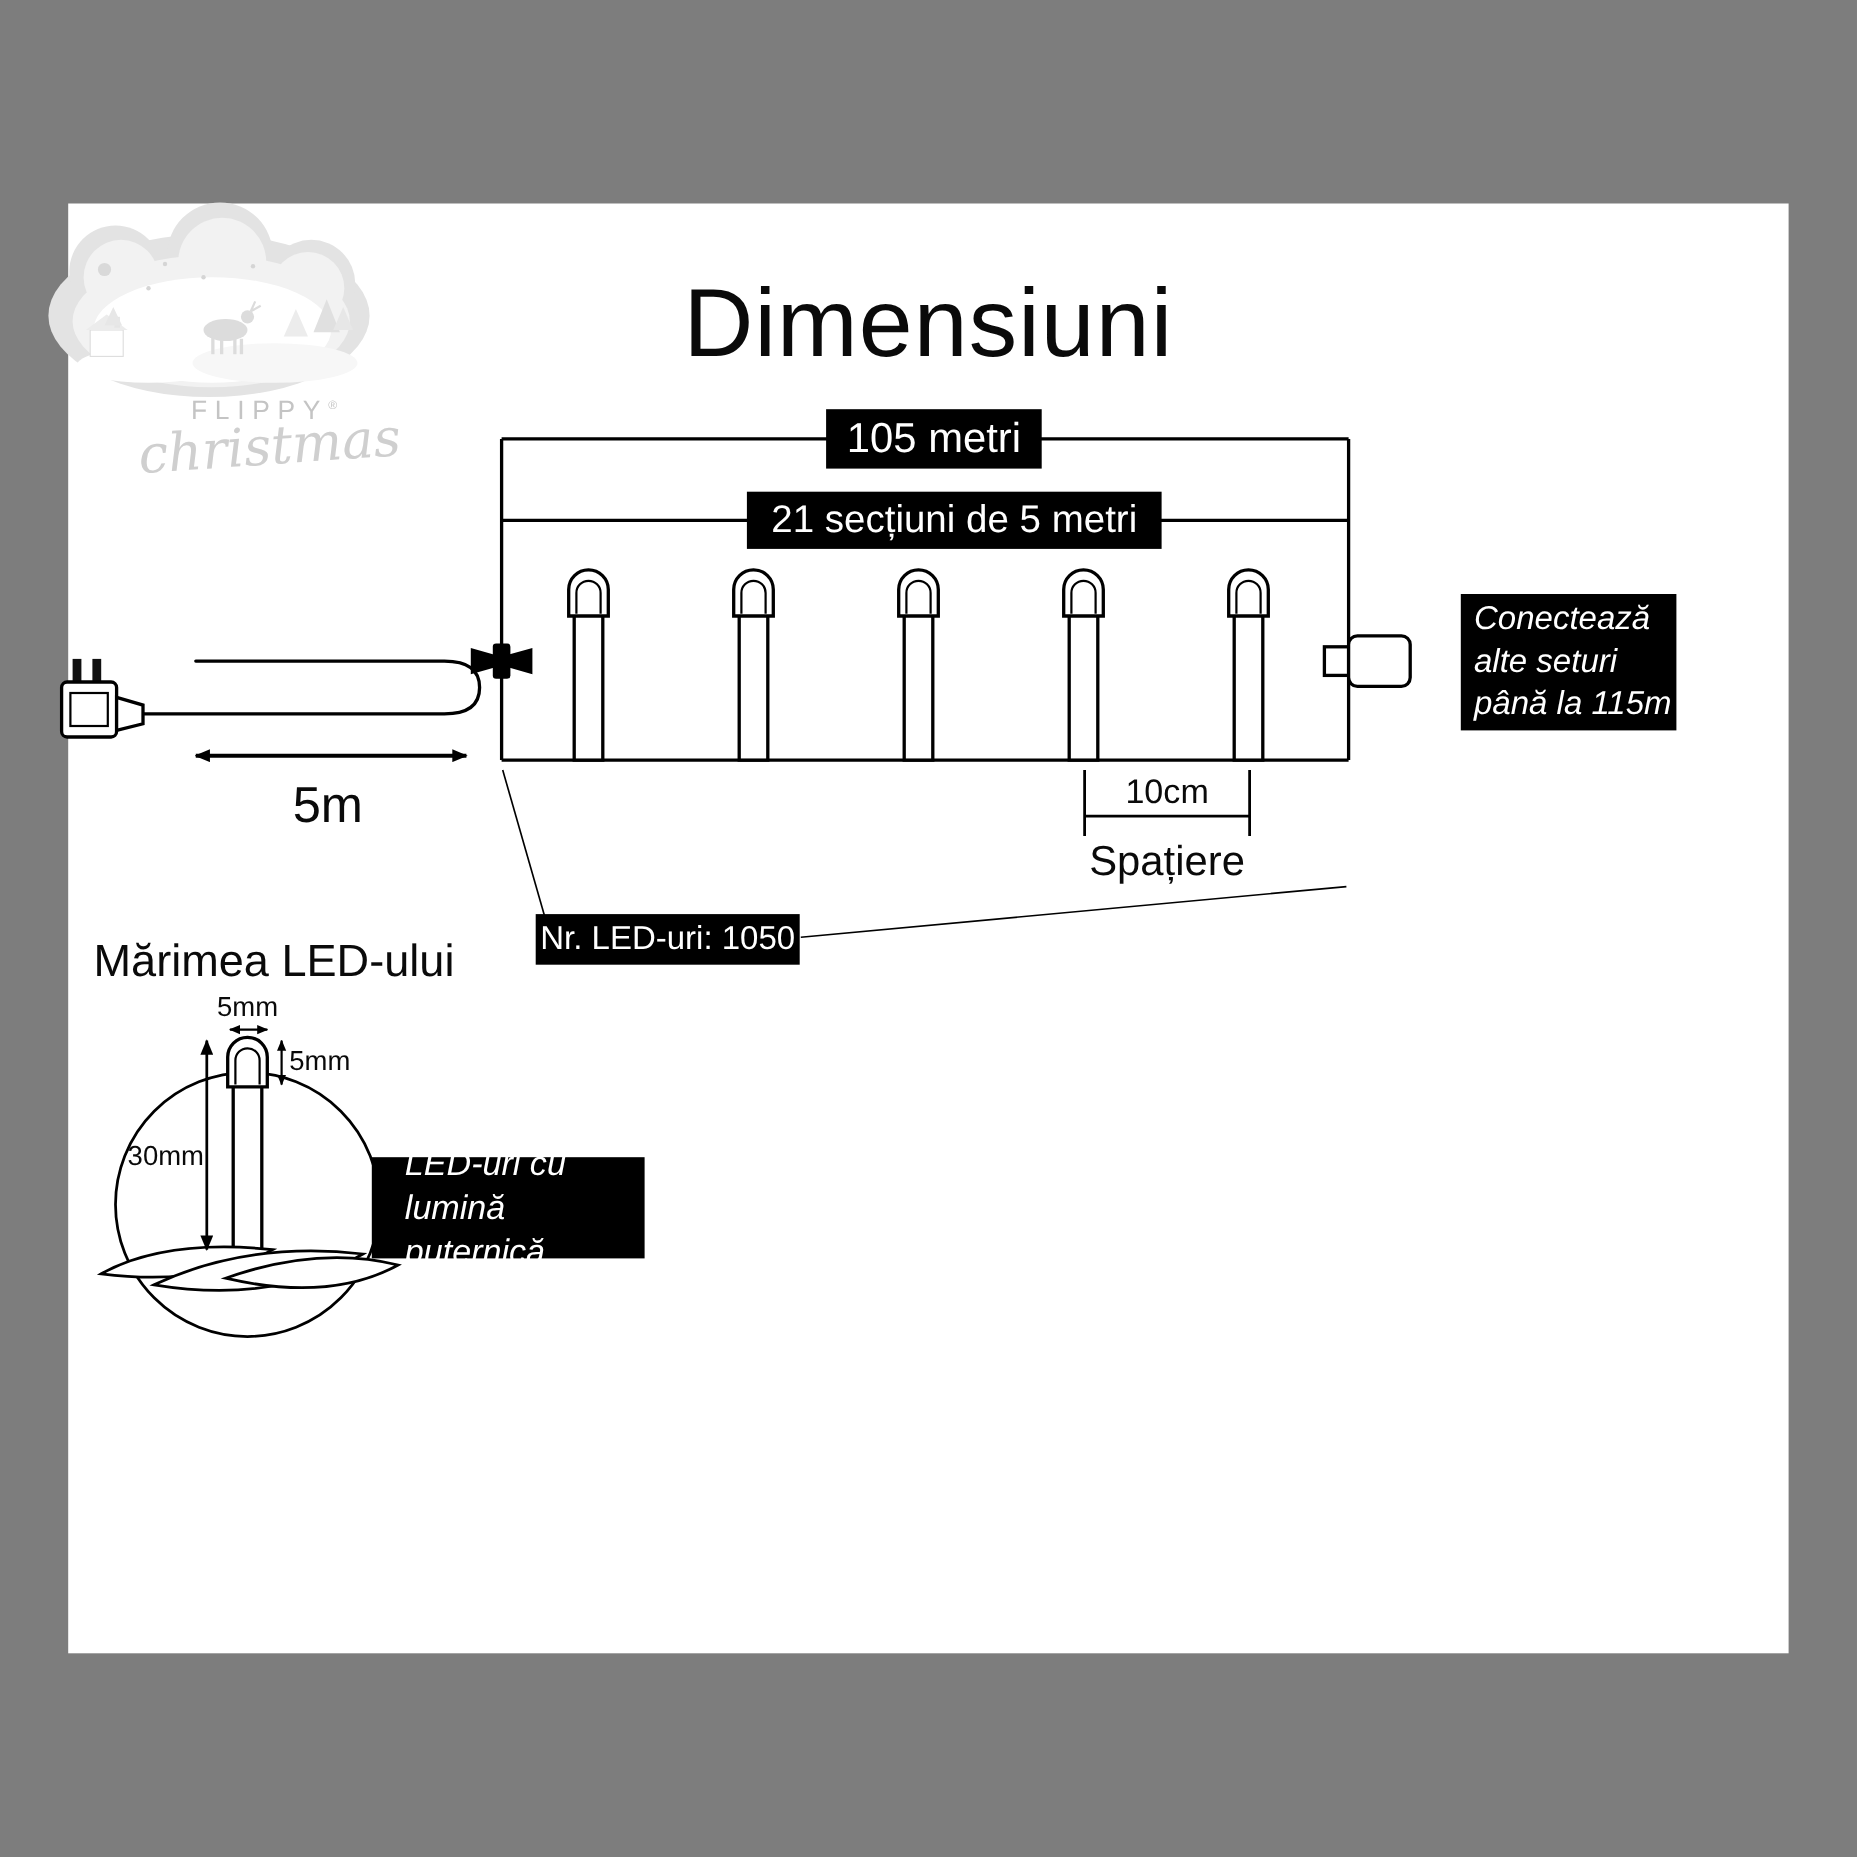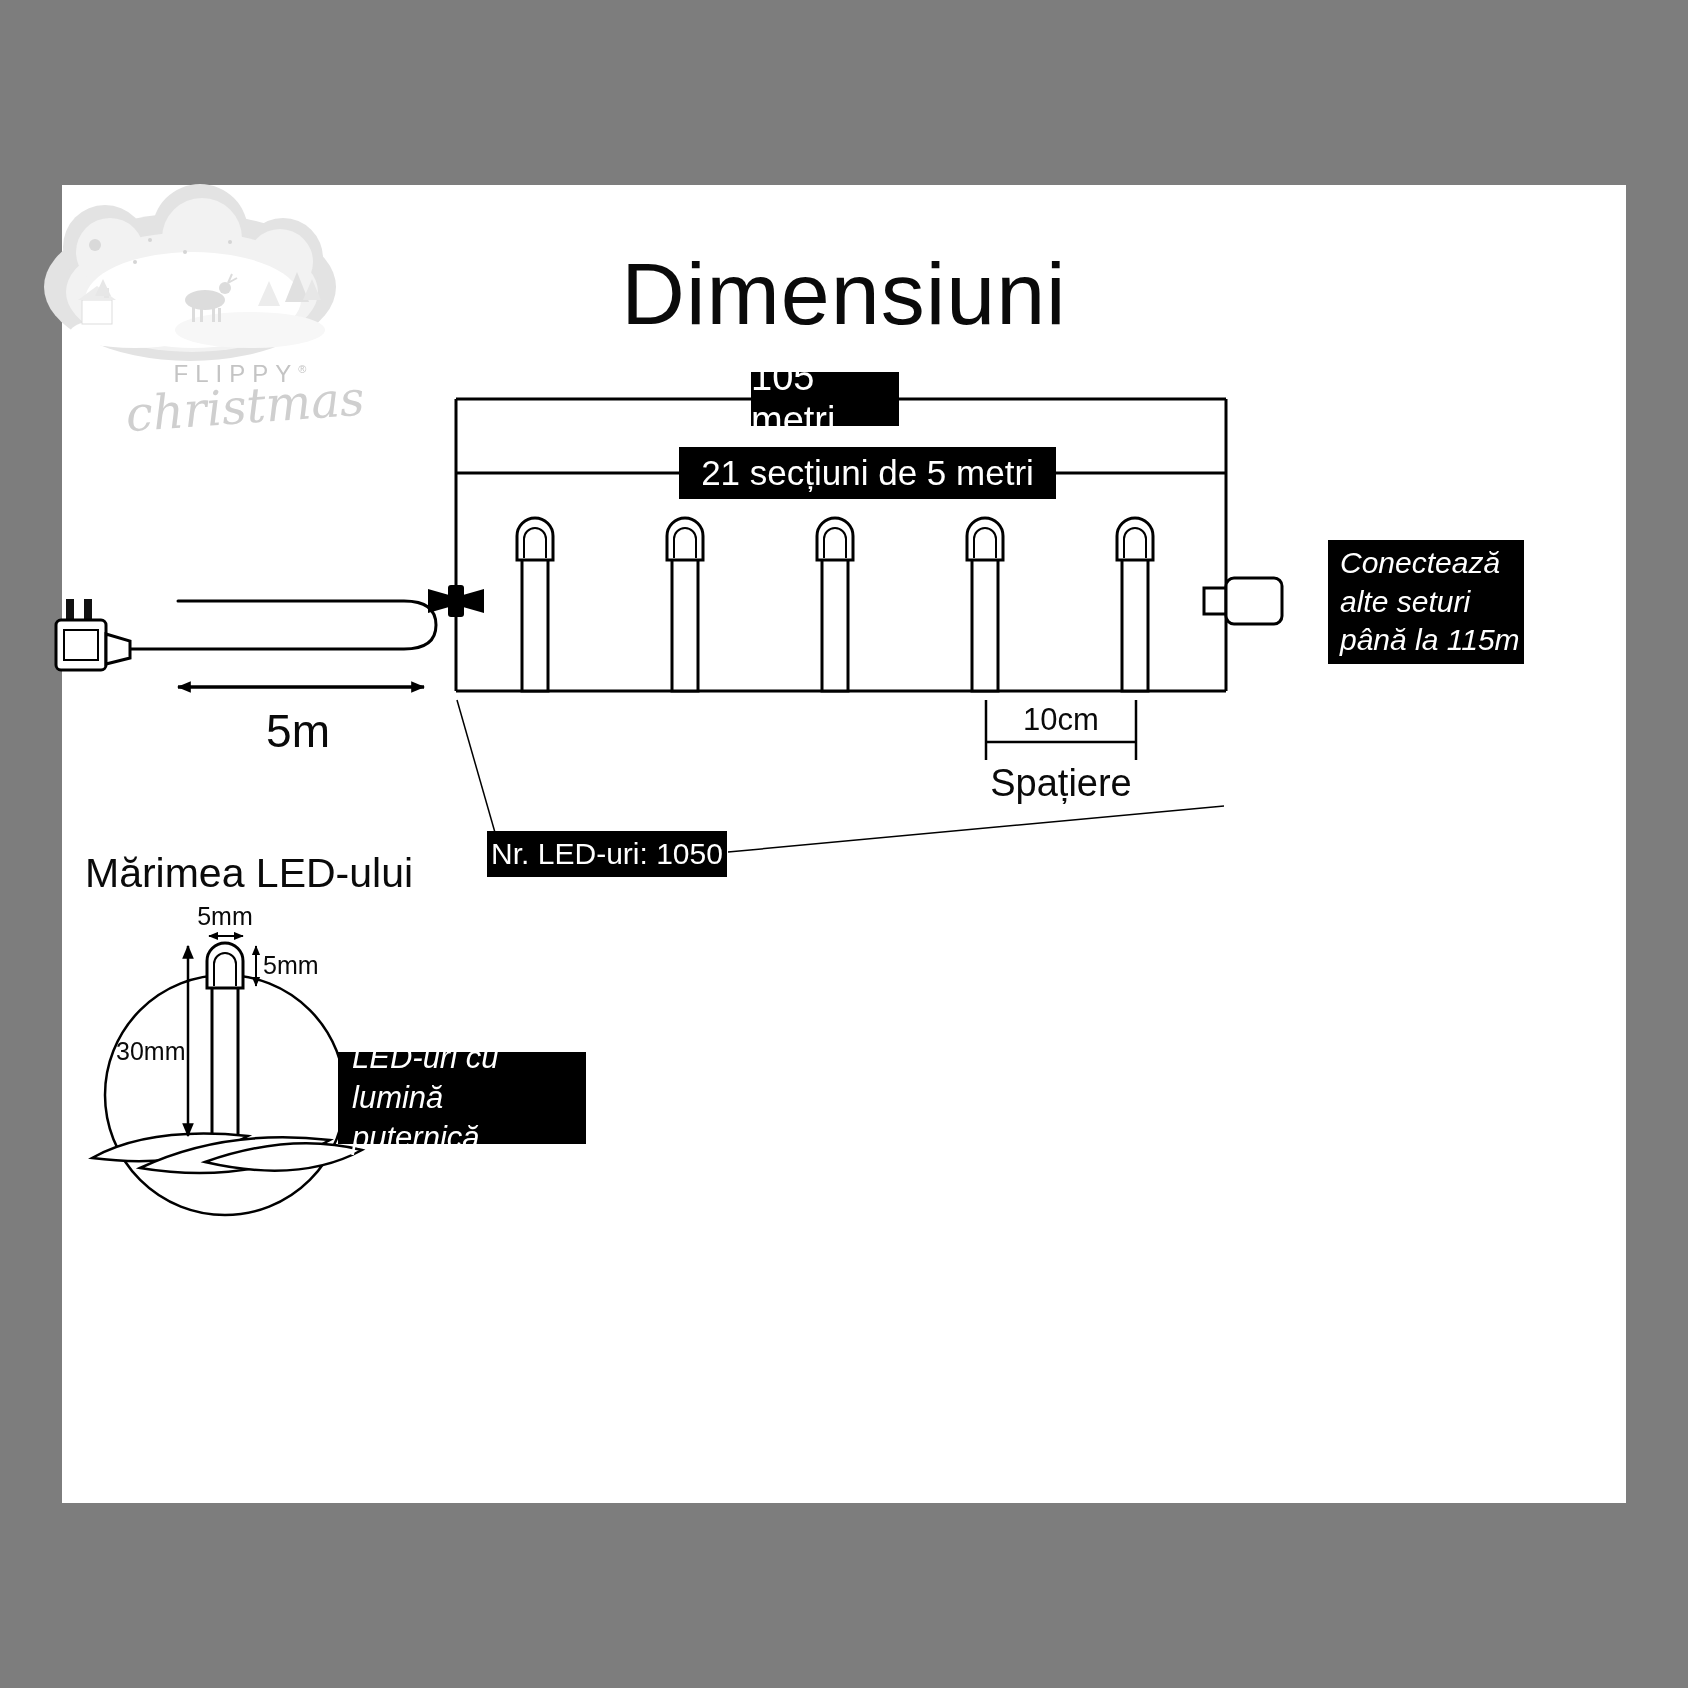--- a/index.html
+++ b/index.html
@@ -6,32 +6,32 @@
   #stage{position:relative;width:1688px;height:1688px;background:#7d7d7d;overflow:hidden;
          font-family:"Liberation Sans",sans-serif;color:#0a0a0a;}
   #canvas{position:absolute;left:62px;top:185px;width:1564px;height:1318px;background:#ffffff;z-index:1;}
   #art{position:absolute;left:0;top:0;width:1688px;height:1688px;z-index:2;pointer-events:none;}
   .lbl{position:absolute;z-index:3;white-space:nowrap;}
   .center{text-align:center;}
   .box{position:absolute;z-index:3;background:#000000;color:#ffffff;display:flex;align-items:center;justify-content:center;}
   .box.left{justify-content:flex-start;text-align:left;}
   .pre{white-space:pre-line;font-style:italic;}
   #page-title{left:0;top:243px;width:1688px;font-size:88px;letter-spacing:1px;}
-  #box-total{left:751px;top:372px;width:148px;height:54px;font-size:38px;}
+  #box-total{left:751px;top:372px;width:196px;height:54px;font-size:38px;}
   #box-sections{left:679px;top:447px;width:377px;height:52px;font-size:35px;}
   #box-connect{left:1328px;top:540px;width:196px;height:124px;font-size:30px;line-height:1.28;padding-left:12px;box-sizing:border-box;}
   #lbl-5m{left:238px;top:704px;width:120px;font-size:46px;}
   #lbl-10cm{left:1001px;top:702px;width:120px;font-size:31px;}
   #lbl-spatiere{left:961px;top:762px;width:200px;font-size:38px;}
   #box-count{left:487px;top:831px;width:240px;height:46px;font-size:30px;}
   #heading-led{left:85px;top:850px;font-size:41px;}
   #lbl-5mm-w{left:175px;top:902px;width:100px;font-size:25px;}
   #lbl-5mm-h{left:263px;top:951px;font-size:25px;}
   #lbl-30mm{left:116px;top:1037px;width:68px;font-size:25px;text-align:left;}
-  #box-led-note{left:338px;top:1052px;width:248px;height:92px;font-size:31px;line-height:1.3;padding-left:14px;box-sizing:border-box;}
+  #box-led-note{left:338px;top:1052px;width:248px;height:92px;font-size:31px;line-height:1.3;padding-left:30px;box-sizing:border-box;}
   #footnote{left:0;top:1280px;width:1688px;font-size:40px;}
   #brand-name{left:150px;top:360px;width:180px;font-size:24px;letter-spacing:7px;color:#c4c4c4;text-align:center;}
   #brand-name sup{font-size:11px;letter-spacing:0;}
   #brand-script{left:125px;top:378px;width:240px;font-size:48px;font-style:italic;
                 font-family:"DejaVu Serif",serif;color:#cfcfcf;text-align:center;transform:rotate(-4deg);}
 </style>
 </head>
 <body>
 
 <div id="stage">

